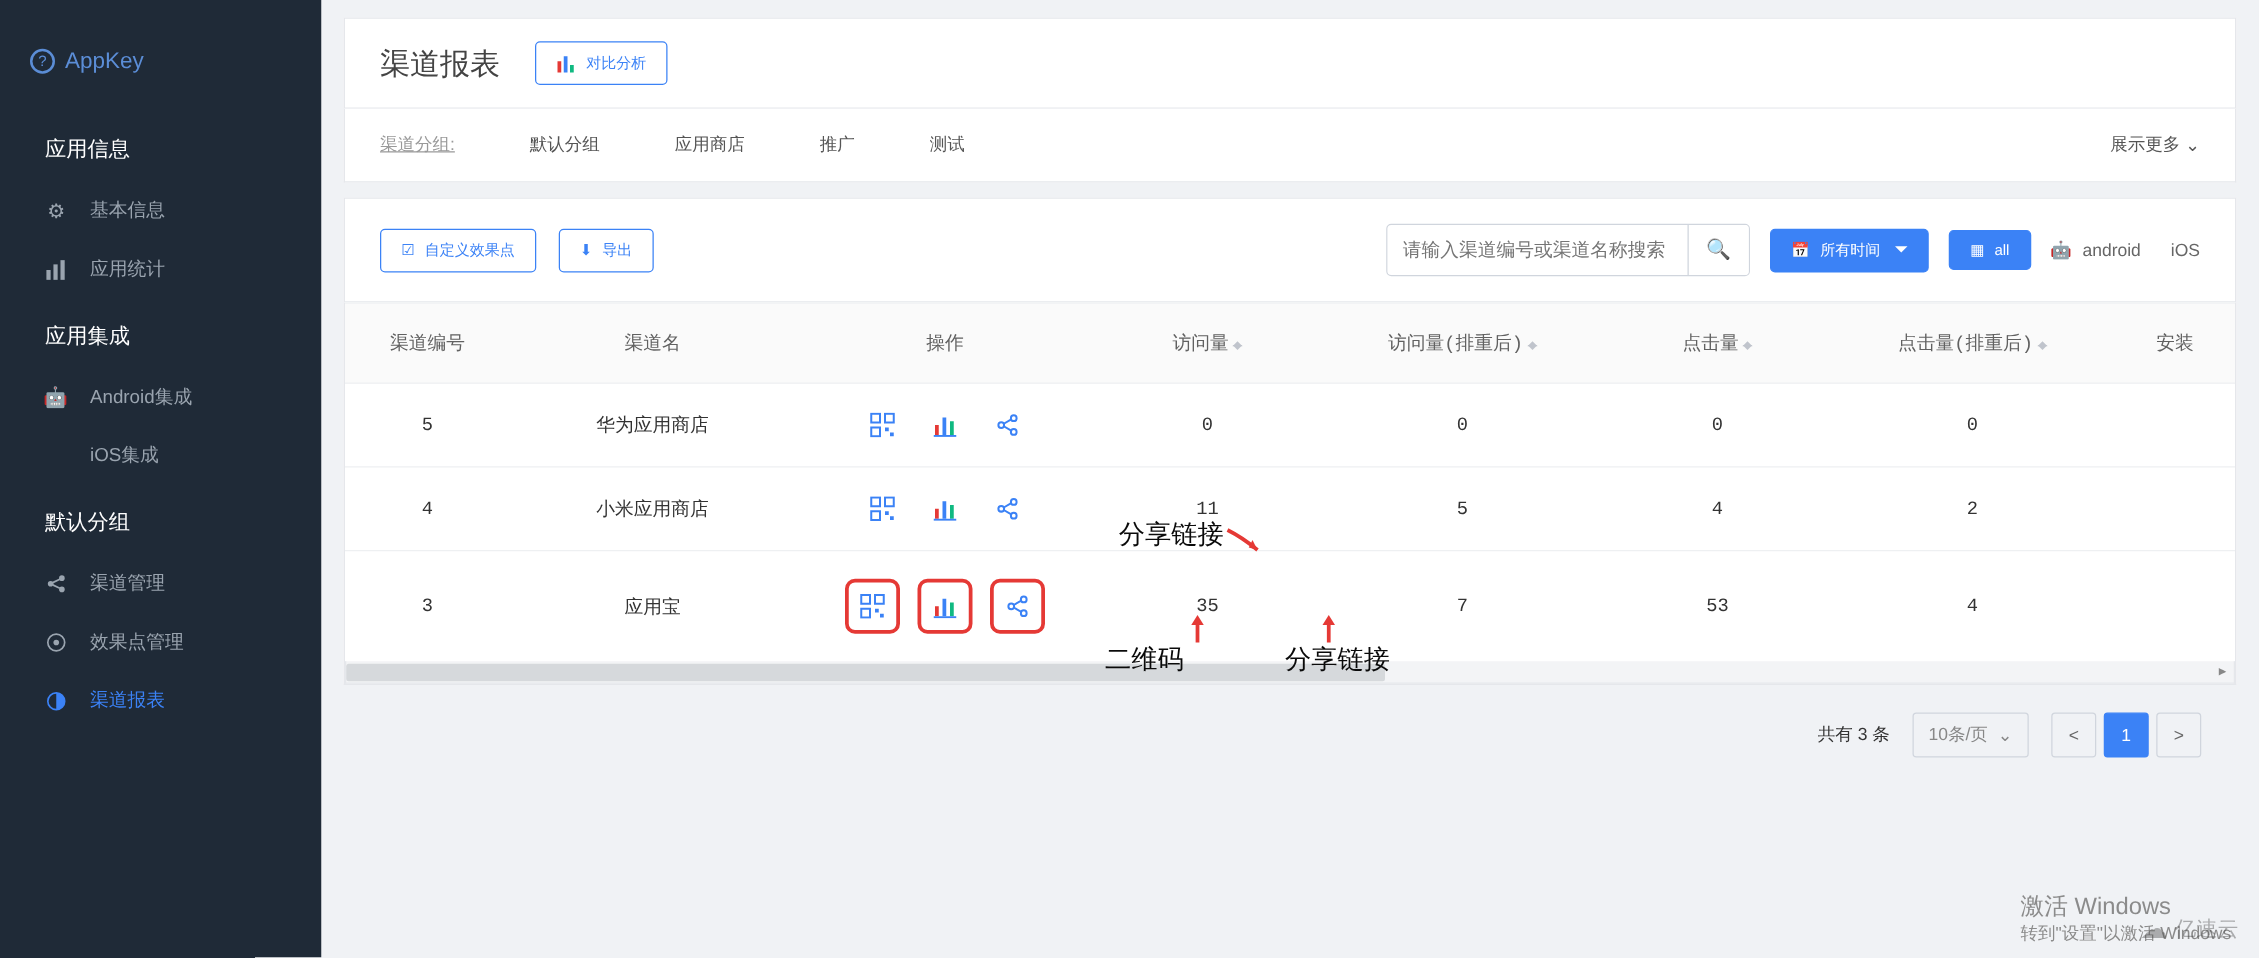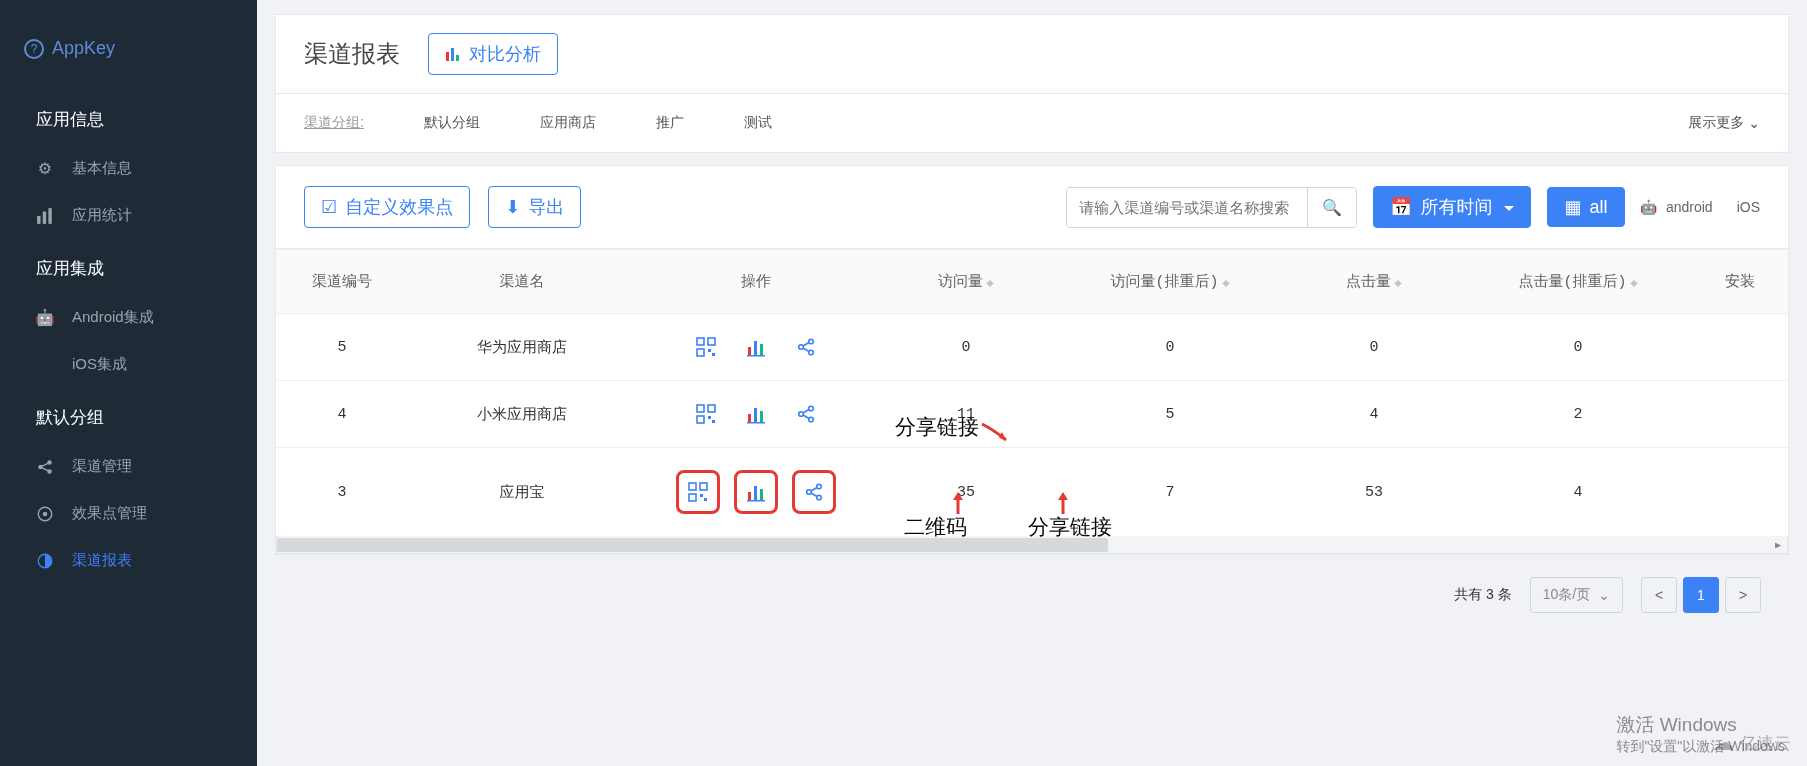--- a/index.html
+++ b/index.html
@@ -11,21 +11,21 @@
 .appkey-row .q-icon { width: 20px; height: 20px; border: 2px solid #5b8dd6; border-radius: 50%; display: inline-flex; align-items: center; justify-content: center; font-size: 12px; color: #5b8dd6; }
 .sidebar-section-title { color: #fff; font-size: 17px; padding: 18px 36px 14px; }
 .sidebar-item { display: flex; align-items: center; gap: 18px; padding: 14px 36px; cursor: pointer; font-size: 15px; color: #9aa4af; }
 .sidebar-item.active { color: #3b82f6; }
 .side-icon { width: 18px; height: 18px; display: inline-flex; align-items: center; justify-content: center; font-size: 16px; }
 
 .main { position: absolute; left: 257px; top: 0; right: 0; bottom: 0; padding: 14px 18px; }
 .card { background: #fff; border: 1px solid #e5e7eb; }
 .header-card { display: flex; align-items: center; gap: 28px; padding: 18px 28px; }
 .page-title { font-size: 24px; color: #444; font-weight: 500; }
-.btn { display: inline-flex; align-items: center; gap: 8px; border: 1px solid #d0d5dd; background: #fff; border-radius: 4px; padding: 8px 16px; cursor: pointer; font-size: 18px; }
+.btn { display: inline-flex; align-items: center; gap: 8px; border: 1px solid #d0d5dd; background: #fff; border-radius: 4px; padding: 8px 16px; cursor: pointer; font-size: 12px; }
 .btn-primary-outline { border-color: #3b82f6; color: #3b82f6; }
 .btn-blue { background: #3b82f6; color: #fff; border-color: #3b82f6; }
 .btn .caret-down::after { content: ""; display: inline-block; border: 5px solid transparent; border-top-color: currentColor; margin-left: 4px; transform: translateY(3px); }
 
 .filter-card { margin-top: 0; padding: 20px 28px; display: flex; align-items: center; gap: 60px; border-top: none; }
 .filter-label { color: #999; text-decoration: underline; }
 .filter-item { color: #555; cursor: pointer; }
 .show-more { margin-left: auto; color: #555; cursor: pointer; display: flex; align-items: center; gap: 4px; }
 
 .toolbar-card { margin-top: 12px; padding: 20px 28px; display: flex; align-items: center; gap: 18px; }
@@ -45,21 +45,21 @@
 .op-icons { display: flex; justify-content: center; gap: 28px; }
 .op-icon { width: 22px; height: 22px; display: inline-flex; align-items: center; justify-content: center; color: #3b82f6; cursor: pointer; position: relative; }
 .op-icon svg { width: 20px; height: 20px; }
 
 .highlight-box { border: 3px solid #e53935; border-radius: 8px; padding: 4px; display: inline-flex; align-items: center; justify-content: center; }
 .highlight-row .op-icons { gap: 14px; }
 .highlight-row .op-icons .highlight-box { width: 44px; height: 44px; }
 
 .annot { position: absolute; font-size: 21px; color: #0a0a0a; font-weight: 500; pointer-events: none; }
 .annot-top { left: 895px; top: 413px; }
-.annot-bl { left: 904px; top: 513px; }
+.annot-bl { left: 884px; top: 513px; }
 .annot-br { left: 1028px; top: 513px; }
 .arrow { position: absolute; pointer-events: none; }
 
 .hscroll { height: 18px; background: #f3f4f6; border: 1px solid #e5e7eb; border-top: none; position: relative; }
 .hscroll-thumb { position: absolute; left: 0; top: 2px; height: 14px; width: 55%; background: #d6d9dc; border-radius: 2px; }
 .hscroll-arrow { position: absolute; top: 0; width: 18px; height: 18px; display: flex; align-items: center; justify-content: center; color: #888; font-size: 10px; }
 .hscroll-arrow.l { left: 0; }
 .hscroll-arrow.r { right: 0; }
 
 .footer-row { display: flex; align-items: center; justify-content: flex-end; gap: 18px; padding: 22px 28px; text-align: center; }

